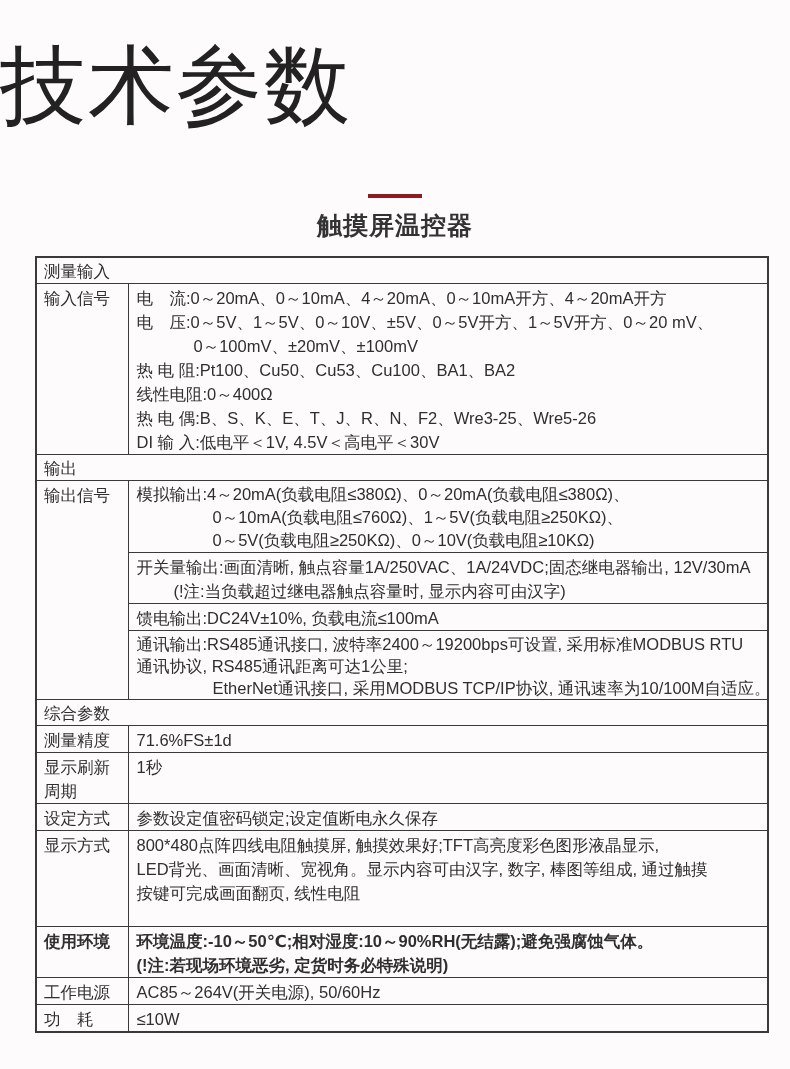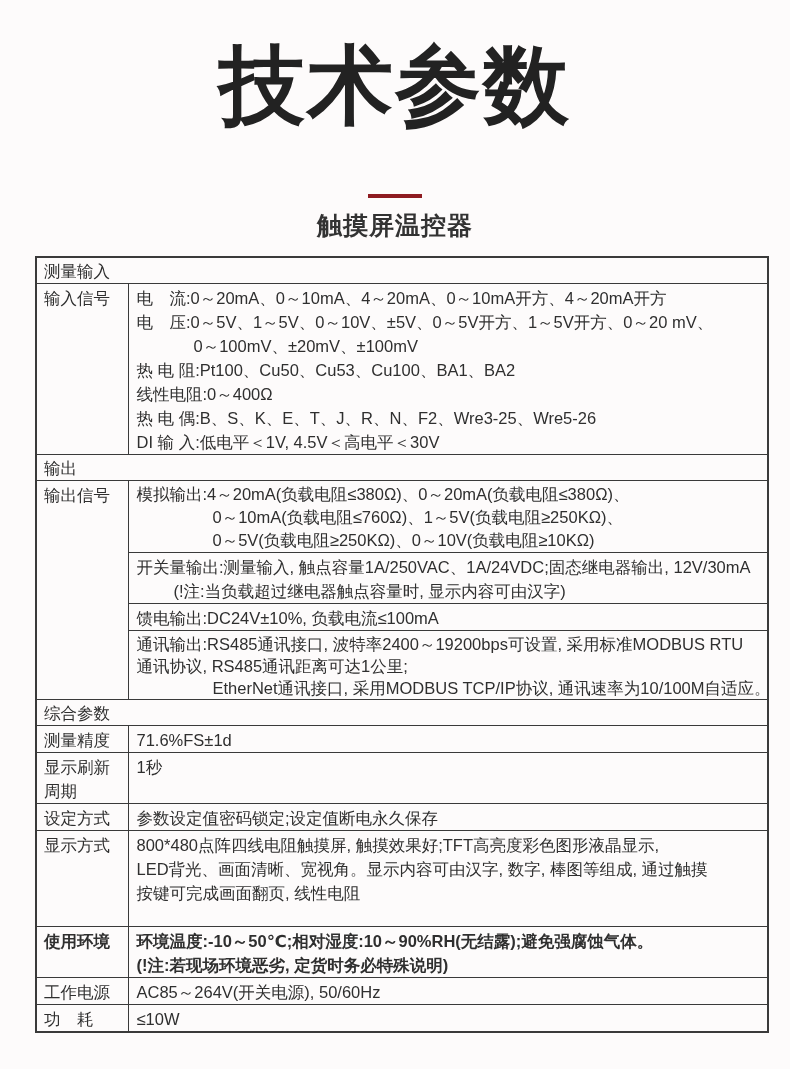--- a/index.html
+++ b/index.html
@@ -7,24 +7,24 @@
   body {
     width: 790px;
     height: 1069px;
     overflow: hidden;
     font-family: "Liberation Sans", "DejaVu Sans", sans-serif;
     color: #2f2f2f;
     position: relative;
   }
   .page-title {
     margin-top: 40px;
-    text-align: center;
+    text-align: left;
     font-size: 86px;
     line-height: 1.05;
-    font-weight: 700;
+    font-weight: 400;
     color: #222222;
     letter-spacing: 2px;
   }
   .red-divider {
     width: 54px;
     height: 4px;
     background: #8e1b21;
     margin: 64px auto 0 auto;
   }
   .page-subtitle {
@@ -120,21 +120,21 @@
     <td class="lbl" rowspan="4">输出信号</td>
     <td class="val lh23">
       <div class="line">模拟输出:4～20mA(负载电阻≤380Ω)、0～20mA(负载电阻≤380Ω)、</div>
       <div class="line ind76">0～10mA(负载电阻≤760Ω)、1～5V(负载电阻≥250KΩ)、</div>
       <div class="line ind76">0～5V(负载电阻≥250KΩ)、0～10V(负载电阻≥10KΩ)</div>
     </td>
   </tr>
 
   <tr class="h48">
     <td class="val">
-      <div class="line">开关量输出:测量输入, 触点容量1A/250VAC、1A/24VDC;固态继电器输出, 12V/30mA</div>
+      <div class="line">开关量输出:画面清晰, 触点容量1A/250VAC、1A/24VDC;固态继电器输出, 12V/30mA</div>
       <div class="line ind37">(!注:当负载超过继电器触点容量时, 显示内容可由汉字)</div>
     </td>
   </tr>
 
   <tr class="h24">
     <td class="val">
       <div class="line">馈电输出:DC24V±10%, 负载电流≤100mA</div>
     </td>
   </tr>
 

